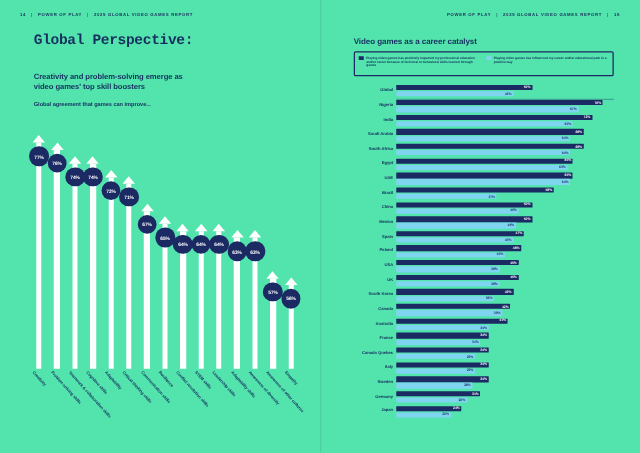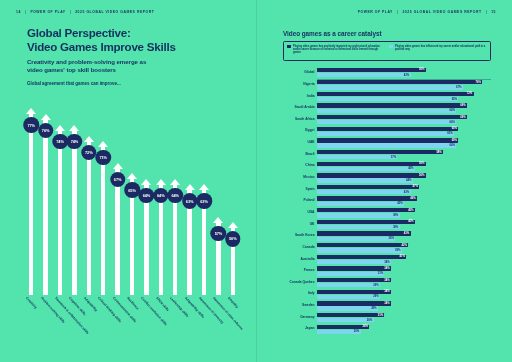--- a/index.html
+++ b/index.html
@@ -27,21 +27,21 @@
     display:flex; align-items:center; gap:4px;
   }
   .runhead .sep { opacity:0.75; }
   .rh-left { left:16px; }
   .rh-right { right:16px; }
 
   
   .title {
     position:absolute; left:27px; top:26px;
     font-size:11.6px; font-weight:800; color:#15305f;
-    line-height:1.22; letter-spacing:-0.25px;
+    line-height:1.22; letter-spacing:-0.25px;font-family:Liberation Mono, monospace;
   }
   .subtitle {
     position:absolute; left:27px; top:58px;
     font-size:6.1px; font-weight:800; color:#15305f;
     line-height:1.35; letter-spacing:-0.05px;
   }
   .kicker {
     position:absolute; left:27px; top:81px;
     font-size:4.5px; font-weight:800; color:#15305f;
     letter-spacing:-0.02px;
@@ -148,21 +148,20 @@
     <div class="runhead rh-left">
       <span>14</span>
       <span class="sep">|</span>
       <span>POWER OF PLAY</span>
       <span class="sep">|</span>
       <span>2025 GLOBAL VIDEO GAMES REPORT</span>
     </div>
 
     <div class="title">
       <div>Global Perspective:</div>
-      <div>Video Games Improve Skills</div>
     </div>
 
     <div class="subtitle">
       <div>Creativity and problem-solving emerge as</div>
       <div>video games' top skill boosters</div>
     </div>
 
     <div class="kicker">Global agreement that games can improve...</div>
 
     <div class="arrows" id="arrows">

